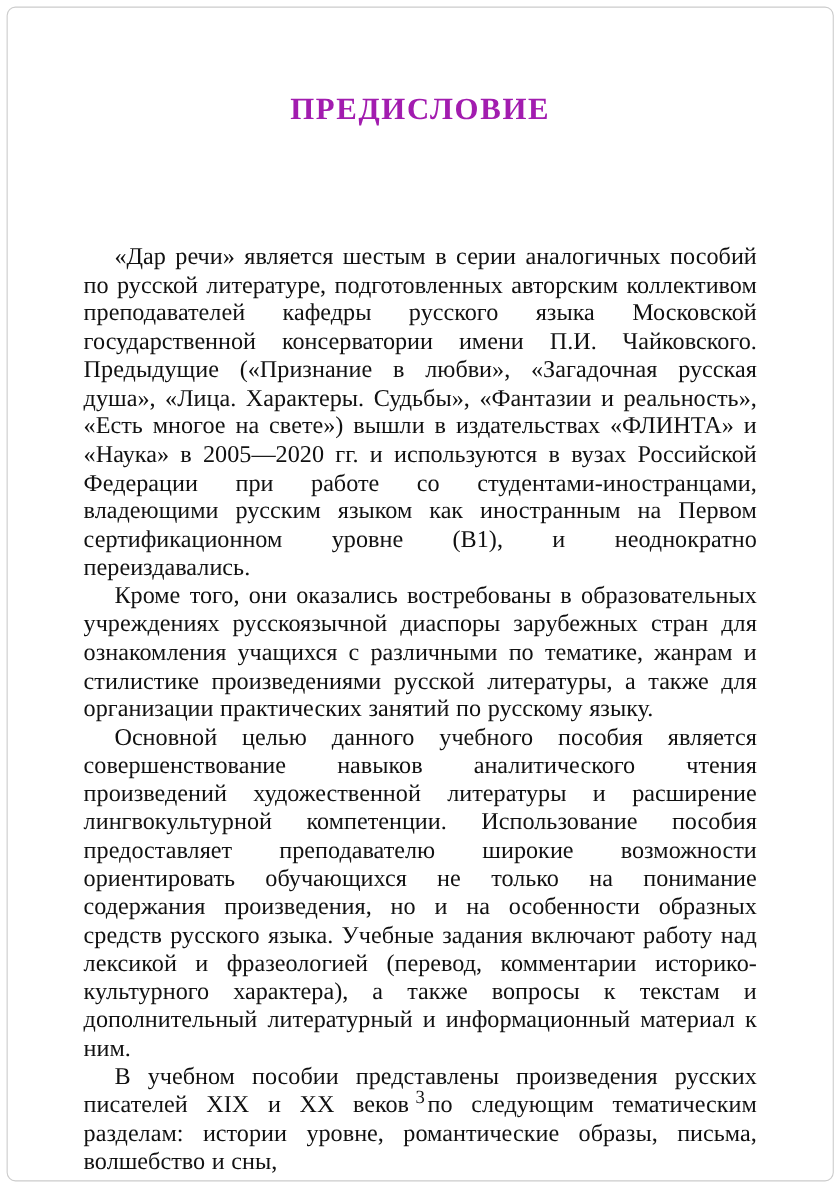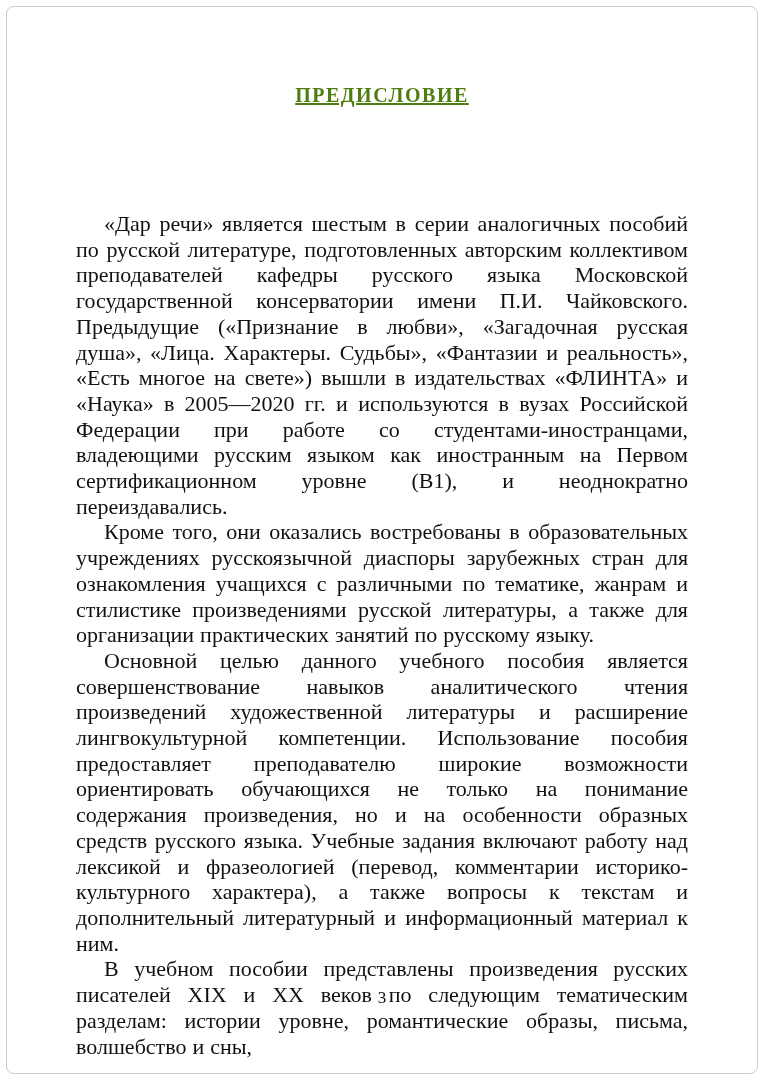--- a/index.html
+++ b/index.html
@@ -25,25 +25,24 @@
   }
   .content {
     position: relative;
     width: 612px;
     margin: 0 auto;
     padding-top: 84px;
   }
   .title {
     margin: 0;
     text-align: center;
-    font-size: 20px;
+    font-size: 28px;
     font-weight: bold;
     letter-spacing: 1.5px;
-    color: #4d7c0f;
-    text-decoration: underline;
+    color: #a21caf;
   }
   .text-block {
     margin-top: 104px;
     font-size: 22px;
     line-height: 25.7px;
   }
   .para {
     margin: 0;
     text-align: justify;
     text-indent: 28px;

